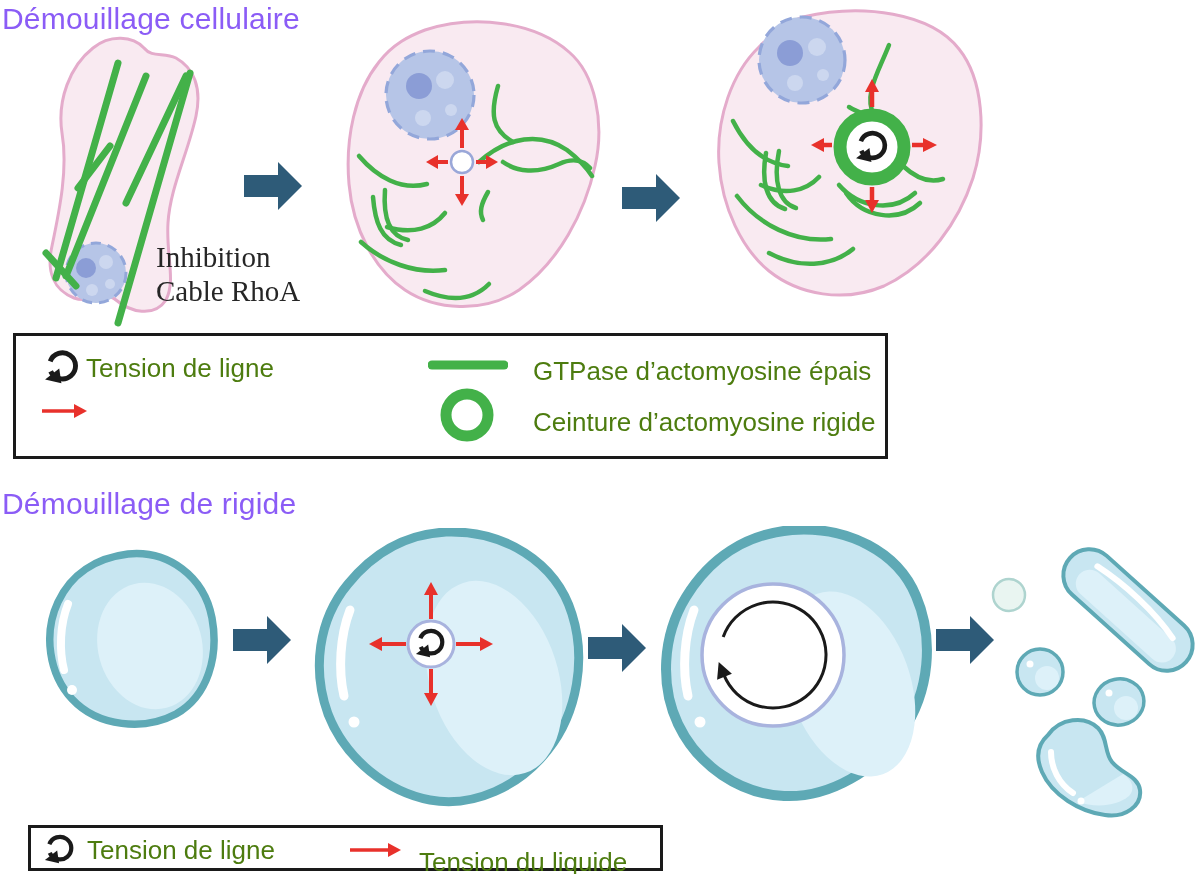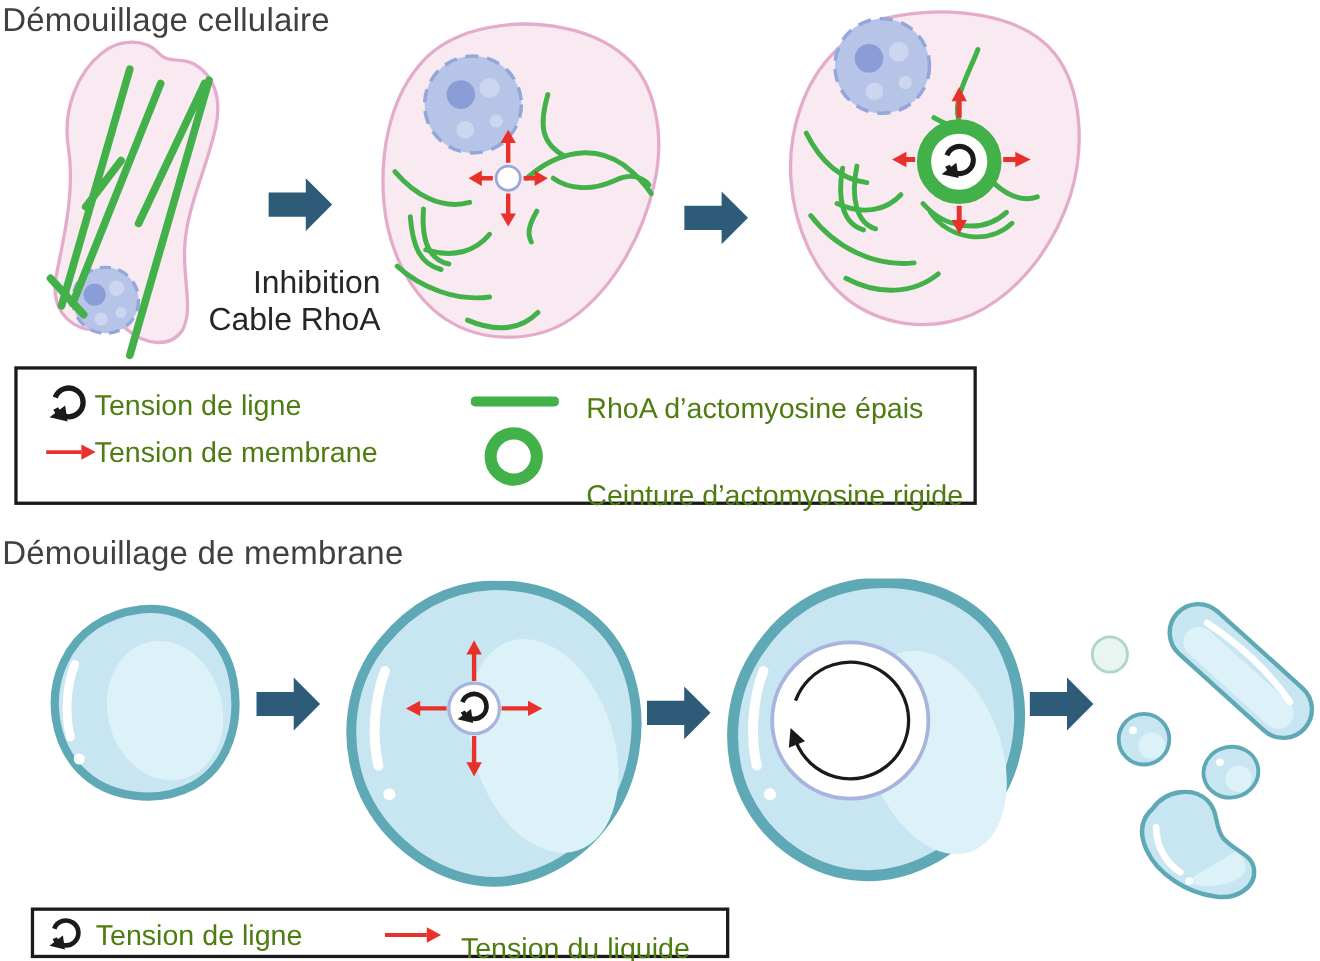--- a/index.html
+++ b/index.html
@@ -1,20 +1,20 @@
 <!DOCTYPE html>
 <html><head>
 <meta charset="utf-8">
 <style>
   html,body{margin:0;padding:0;background:#fff;}
   #stage{position:relative;width:1200px;height:874px;background:#ffffff;overflow:hidden;
          font-family:"Liberation Sans",sans-serif;color:#2b2b2b;}
   .abs{position:absolute;}
-  .title{font-size:30px;letter-spacing:.2px;color:#404040;white-space:nowrap;}
-  .translabel{font-size:29px;line-height:34px;text-align:right;color:#262626;}
+  .title{font-size:30px;letter-spacing:.2px;color:#8b5cf6;white-space:nowrap;}
+  .translabel{font-size:29px;line-height:34px;text-align:left;color:#262626;font-family:Liberation Serif, serif;}
   .legendbox{border:3px solid #1a1a1a;background:#fff;box-sizing:border-box;}
   .leglabel{font-size:26px;line-height:32px;white-space:nowrap;color:#4d7c0f;}
   svg{display:block;}
 </style>
 </head>
 <body>
 
 <div id="stage">
 
   <svg width="0" height="0" style="position:absolute">
@@ -145,34 +145,33 @@
   <div class="abs legendbox" style="left:13px;top:333px;width:875px;height:126px;">
     <svg class="abs" style="left:28px;top:13px;" width="37" height="38" viewBox="0 0 34 34">
       <use href="#rot" width="34" height="34"></use>
     </svg>
     <div class="abs leglabel" style="left:70px;top:16px;">Tension de ligne</div>
 
     <svg class="abs" style="left:25px;top:66px;" width="46" height="18" viewBox="0 0 46 18">
       <line x1="1" y1="9" x2="33" y2="9" stroke="#e8312b" stroke-width="3.5"></line>
       <polygon points="33,2 46,9 33,16" fill="#e8312b"></polygon>
     </svg>
-    <div class="abs leglabel" style="left:70px;top:59px;">Tension de membrane</div>
 
     <svg class="abs" style="left:412px;top:24px;" width="80" height="10" viewBox="0 0 80 10">
       <line x1="4" y1="5" x2="76" y2="5" stroke="#43b149" stroke-width="9" stroke-linecap="round"></line>
     </svg>
-    <div class="abs leglabel" style="left:517px;top:19px;">RhoA d’actomyosine épais</div>
+    <div class="abs leglabel" style="left:517px;top:19px;">GTPase d’actomyosine épais</div>
 
     <svg class="abs" style="left:422px;top:52px;" width="58" height="56" viewBox="0 0 58 56">
       <circle cx="29" cy="27" r="21" fill="none" stroke="#43b149" stroke-width="11"></circle>
     </svg>
-    <div class="abs leglabel" style="left:517px;top:70px;margin-top:28px;">Ceinture d’actomyosine rigide</div>
+    <div class="abs leglabel" style="left:517px;top:70px;">Ceinture d’actomyosine rigide</div>
   </div>
 
-  <div class="abs title" style="left:2px;top:487px;">Démouillage de membrane</div>
+  <div class="abs title" style="left:2px;top:487px;">Démouillage de rigide</div>
 
   <svg class="abs" style="left:34px;top:548px;" width="185" height="186" viewBox="0 0 185 186">
     <path d="M 94,6 C 134,2 170,28 178,70 C 185,108 174,148 142,166 C 110,183 64,179 38,151
          C 15,126 9,86 24,54 C 37,26 62,10 94,6 Z" fill="#c8e6f1" stroke="#5ea9b5" stroke-width="7.5"></path>
     <ellipse cx="116" cy="98" rx="52" ry="64" fill="#ddf1f9" transform="rotate(-15 116 98)"></ellipse>
     <g stroke="#ffffff" stroke-width="8" stroke-linecap="round" fill="none">
       <path d="M 34,56 C 26,76 25,102 30,122"></path>
     </g>
     <circle cx="38" cy="142" r="5" fill="#ffffff"></circle>
   </svg>

